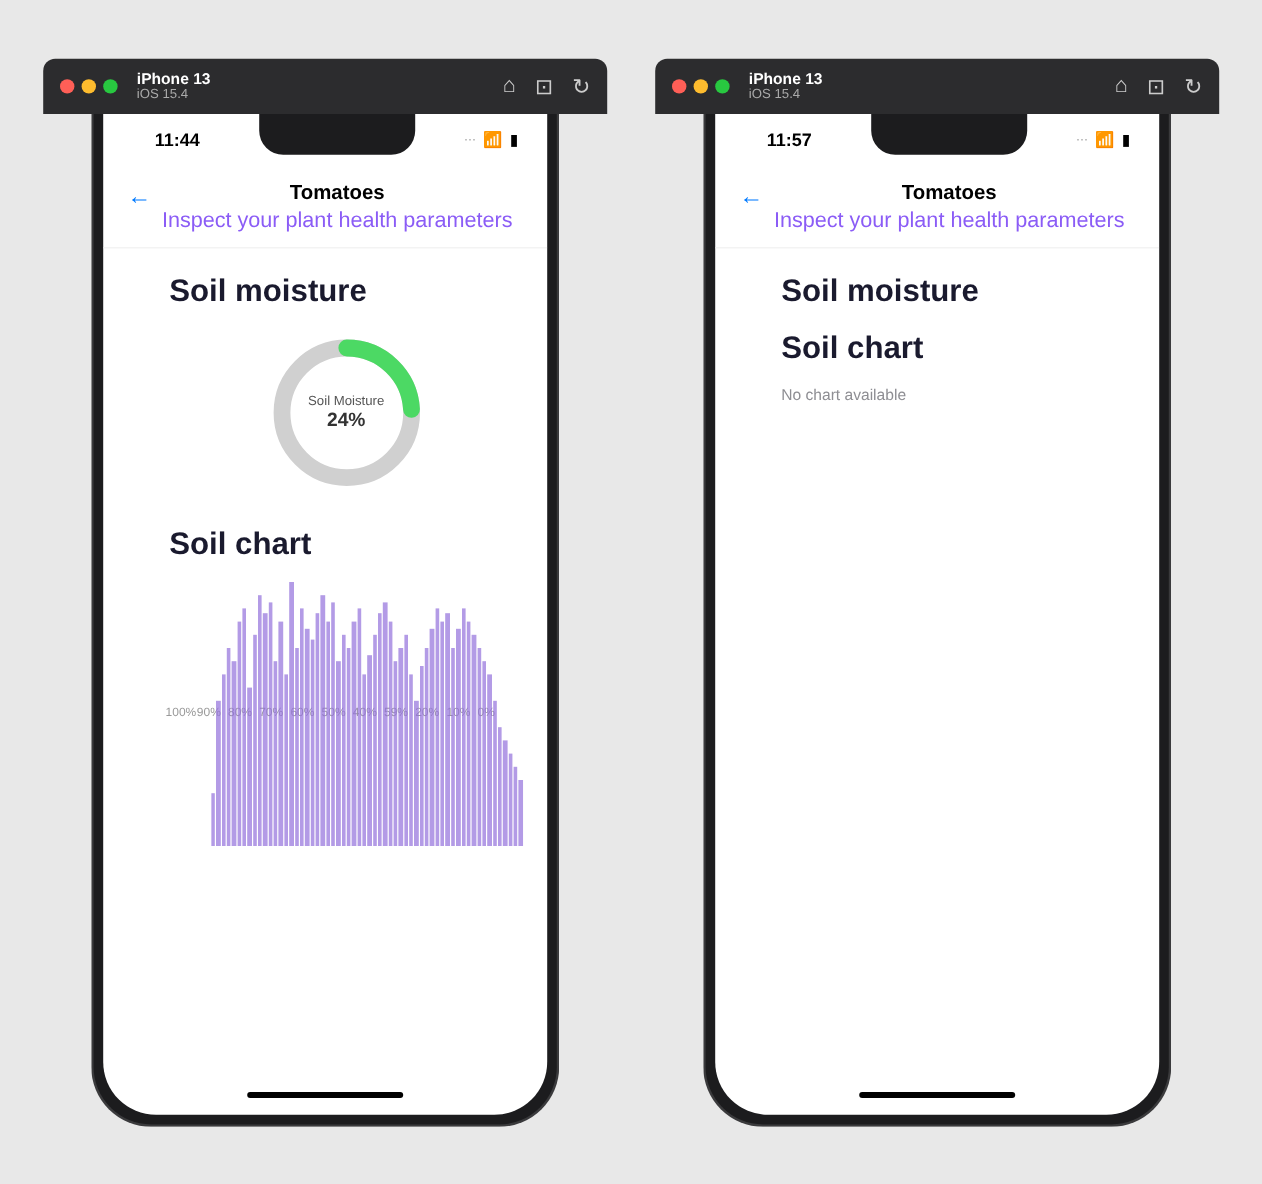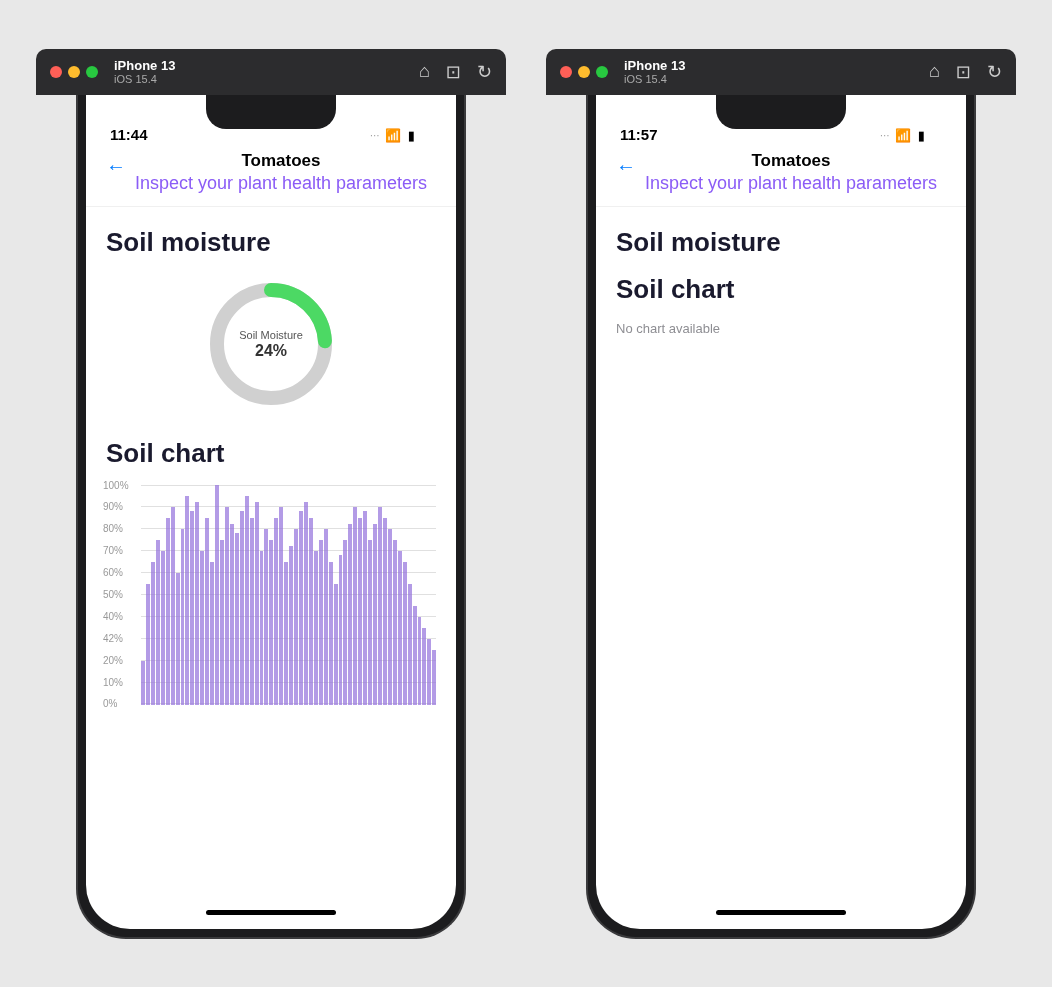--- a/index.html
+++ b/index.html
@@ -96,26 +96,27 @@
       border-radius: 0 0 44px 44px;
       overflow: hidden;
       display: flex;
       flex-direction: column;
       position: relative;
     }
 
     
     .status-bar {
       height: 48px;
-      padding: 14px 41px 0 24px;
-      display: flex;
-      align-items: flex-end;
+      padding: 14px 24px 0 24px;
+      display: flex;
+      align-items: flex-start;
       justify-content: space-between;
       position: relative;
       flex-shrink: 0;
+      margin-left: 19px;
     }
 
     .status-time {
       font-size: 15px;
       font-weight: 600;
       color: #000;
     }
 
     .status-notch {
       position: absolute;
@@ -171,20 +172,21 @@
       font-size: 18px;
       color: #8b5cf6;
       margin-top: 2px;
     }
 
     
     .content {
       flex: 1;
       overflow-y: auto;
       padding: 20px 20px;
+      margin-left: 35px;
     }
 
     .section-title {
       font-size: 26px;
       font-weight: 800;
       color: #1a1a2e;
       margin-bottom: 16px;
     }
 
     
@@ -274,21 +276,21 @@
       width: 100%;
     }
 
     .chart-grid {
       position: absolute;
       top: 0;
       left: 35px;
       right: 0;
       bottom: 20px;
       display: flex;
-      flex-direction: column;
+      flex-direction: row;
       justify-content: space-between;
     }
 
     .grid-line {
       display: flex;
       align-items: center;
       position: relative;
     }
 
     .grid-label {
@@ -424,21 +426,21 @@
               </div>
               <div class="grid-line">
                 <span class="grid-label">50%</span>
                 <div class="grid-h-line"></div>
               </div>
               <div class="grid-line">
                 <span class="grid-label">40%</span>
                 <div class="grid-h-line"></div>
               </div>
               <div class="grid-line">
-                <span class="grid-label">42%</span>
+                <span class="grid-label">59%</span>
                 <div class="grid-h-line"></div>
               </div>
               <div class="grid-line">
                 <span class="grid-label">20%</span>
                 <div class="grid-h-line"></div>
               </div>
               <div class="grid-line">
                 <span class="grid-label">10%</span>
                 <div class="grid-h-line"></div>
               </div>

